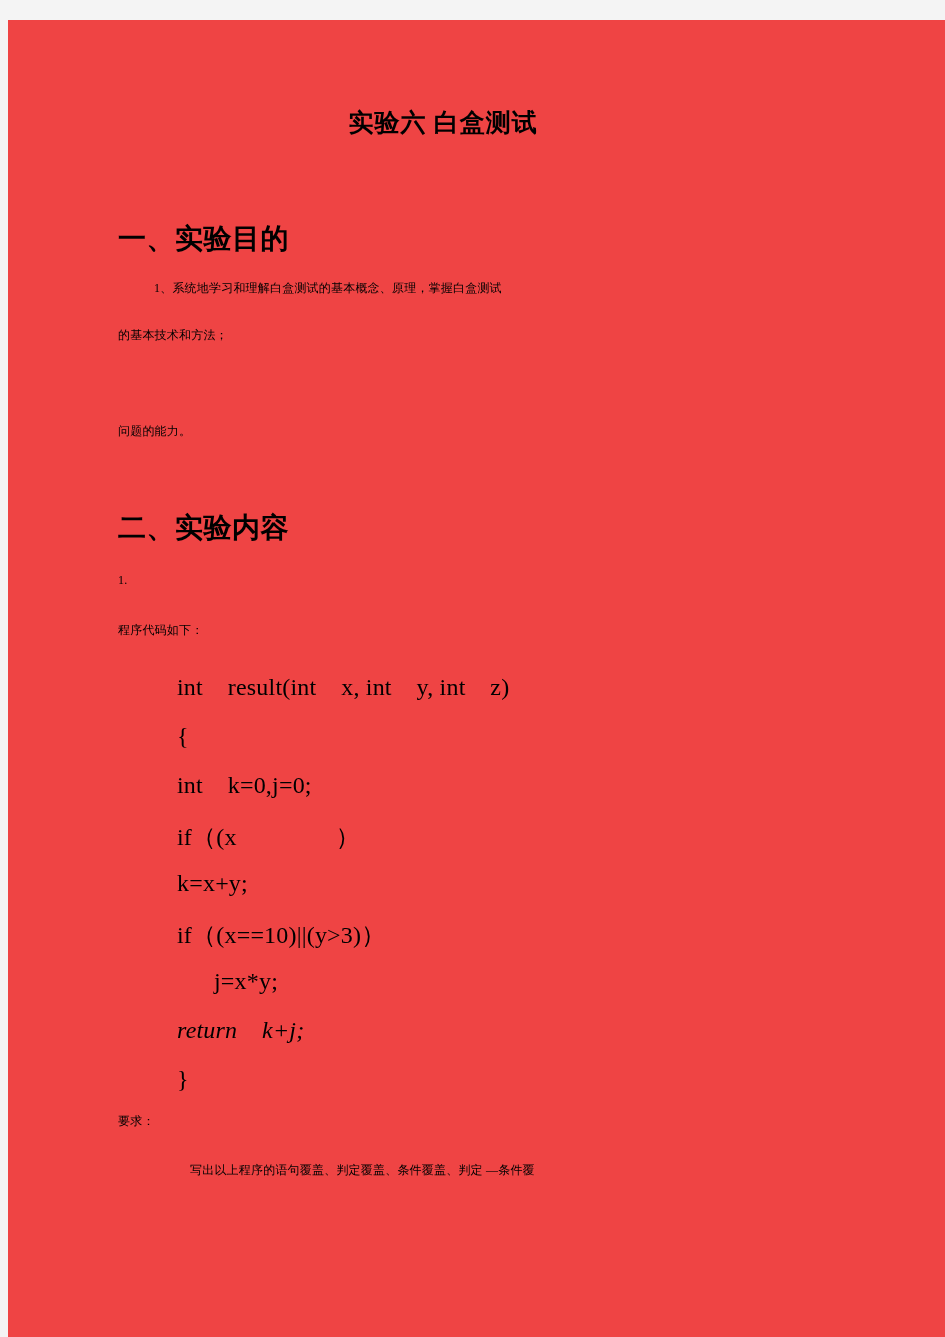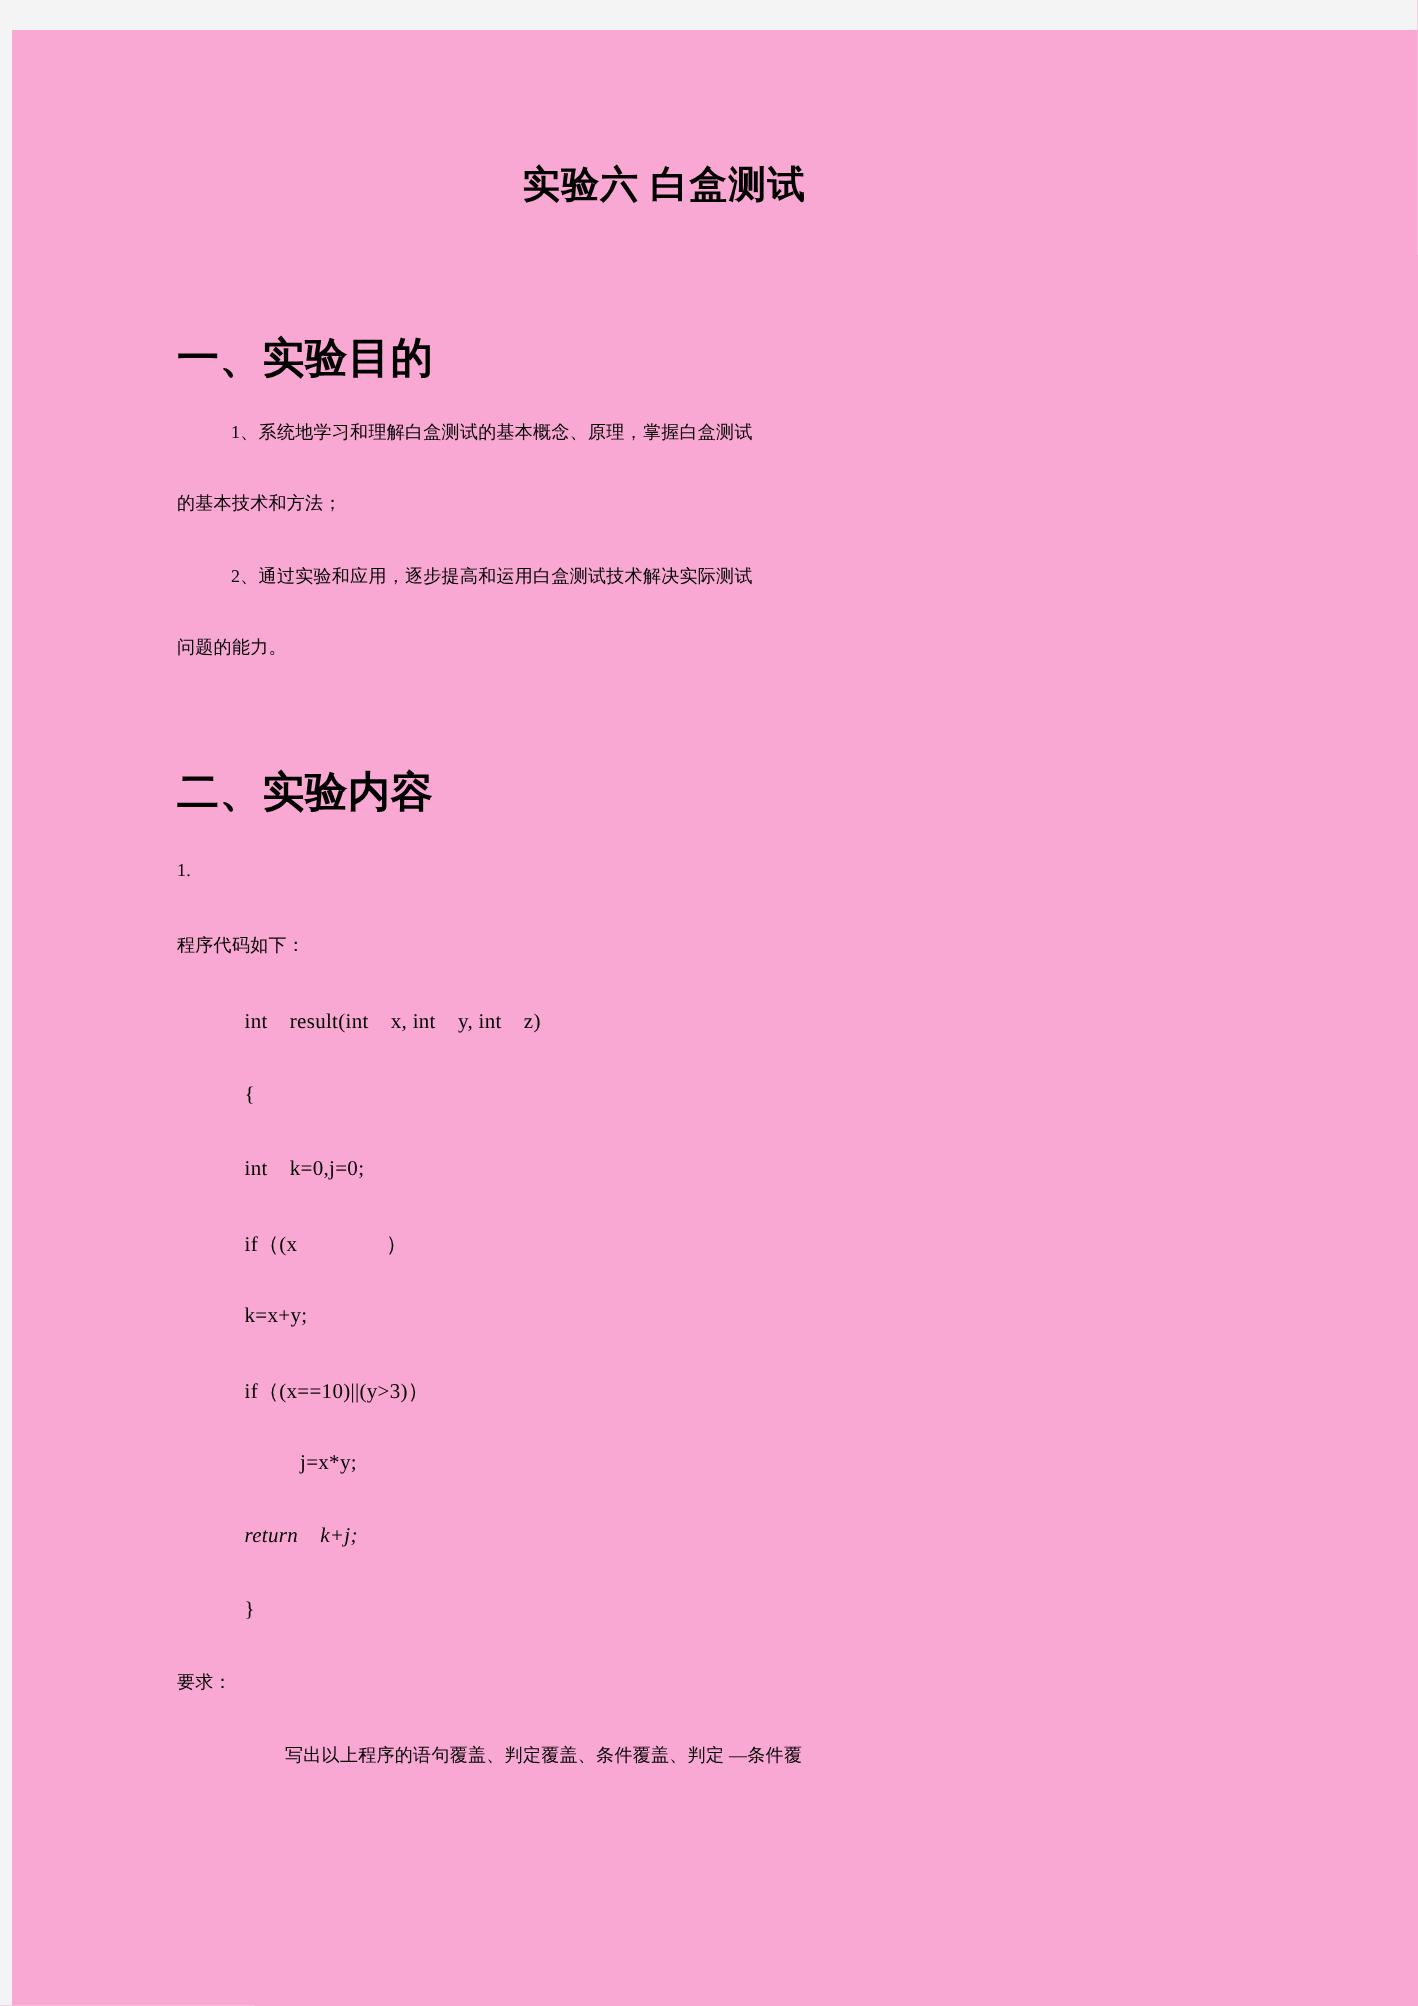--- a/index.html
+++ b/index.html
@@ -12,21 +12,21 @@
     background: #f4f4f4;
     font-family: "Liberation Serif", "DejaVu Serif", serif;
     overflow: hidden;
   }
   .page {
     position: absolute;
     left: 8px;
     top: 20px;
     width: 937px;
     height: 1317px;
-    background: #f9a8d4;
+    background: #ef4444;
     overflow: hidden;
   }
   .doc-body {
     position: relative;
     width: 937px;
     height: 1317px;
     color: #000000;
   }
   .doc-title {
     position: absolute;
@@ -56,42 +56,41 @@
     letter-spacing: 0.2px;
   }
   .para.indent1 {
     padding-left: 36px;
   }
   .para.indent2 {
     padding-left: 72px;
   }
   .code-line {
     position: absolute;
-    left: 155px;
-    font-size: 14px;
+    left: 169px;
+    font-size: 24px;
     white-space: pre;
     letter-spacing: 0.2px;
     font-family: "Liberation Serif", "DejaVu Serif", serif;
   }
 </style>
 </head>
 <body>
 
 <div class="page">
   <div class="doc-body">
 
     <div class="doc-title">实验六  白盒测试</div>
 
     <div class="section-heading" style="top:200px;">一、实验目的</div>
 
     <div class="para indent1" style="top:256px;">1、系统地学习和理解白盒测试的基本概念、原理，掌握白盒测试</div>
 
     <div class="para" style="top:303px;">的基本技术和方法；</div>
 
-    <div class="para indent1" style="top:352px;">2、通过实验和应用，逐步提高和运用白盒测试技术解决实际测试</div>
 
     <div class="para" style="top:399px;">问题的能力。</div>
 
 
     <div class="section-heading" style="top:489px;">二、实验内容</div>
 
     <div class="para" style="top:548px;">1.</div>
 
     <div class="para" style="top:598px;">程序代码如下：</div>
 

